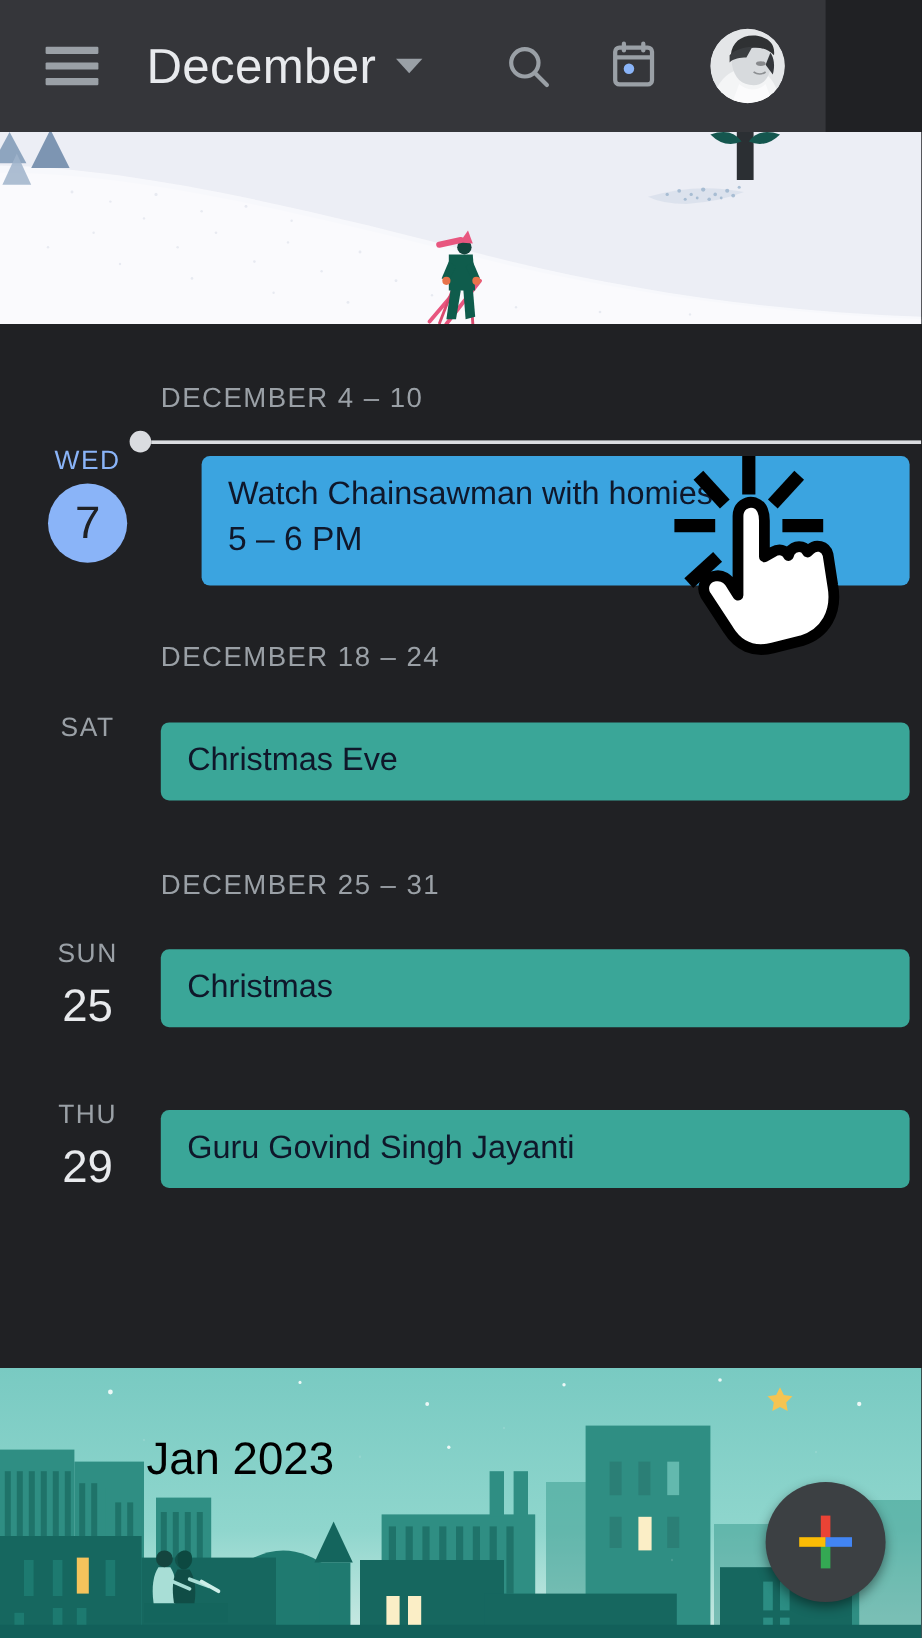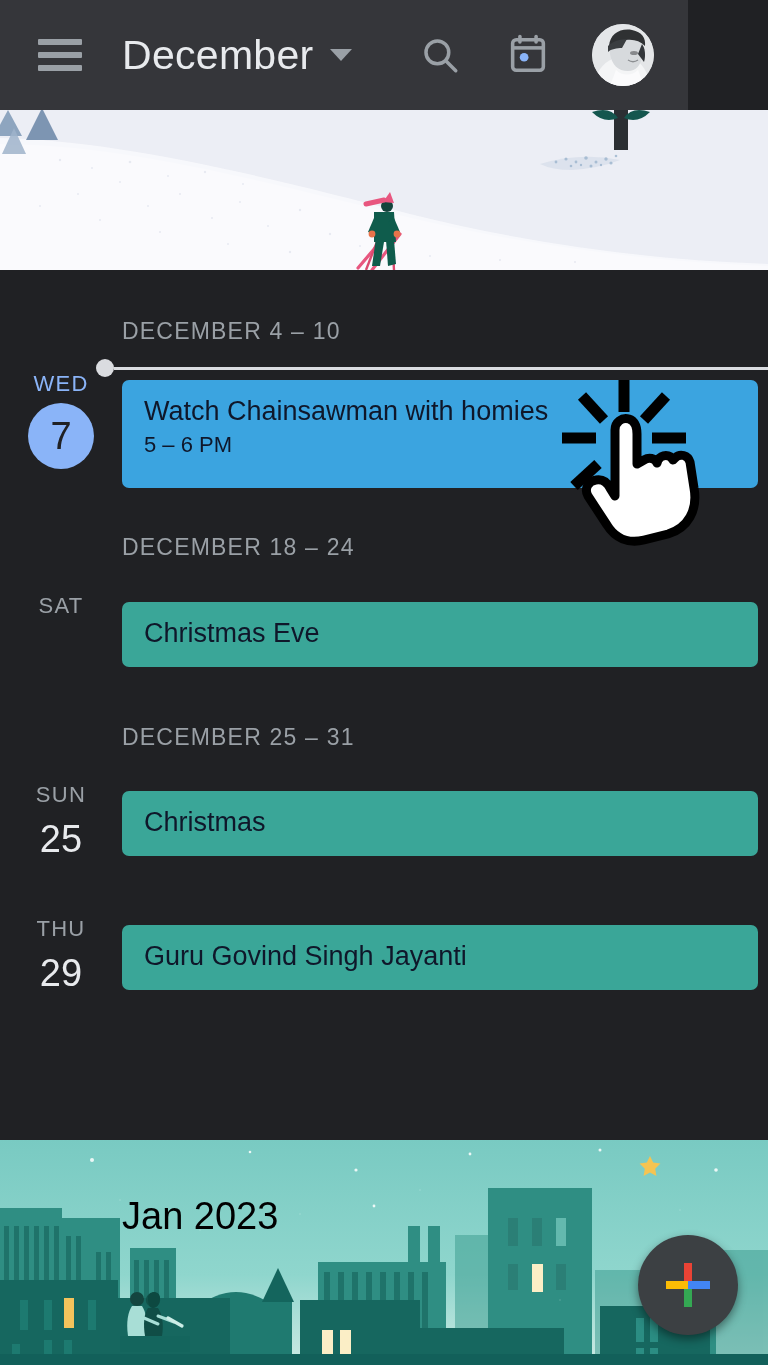--- a/index.html
+++ b/index.html
@@ -99,20 +99,21 @@
   }
 
   
   .schedule {
     position: absolute;
     top: 270px; left: 0;
     width: 768px;
     height: 875px;
     background: #202124;
     overflow: hidden;
+    padding-left: 12px;
   }
   .week-header {
     color: #9aa0a6;
     font-size: 23px;
     letter-spacing: 1.2px;
     padding-left: 122px;
     font-weight: 400;
   }
   .day-row {
     display: flex;
@@ -153,21 +154,21 @@
 
   .event {
     border-radius: 7px;
     padding: 16px 22px;
     cursor: pointer;
     color: #0f172a;
     position: relative;
     margin-top: 13px;
   }
   .event-title { font-size: 27px; line-height: 1.18; }
-  .event-time { font-size: 22px; line-height: 1.18; margin-top: 4px; }
+  .event-time { font-size: 28px; line-height: 1.18; margin-top: 4px; }
 
   
   .timeline {
     position: absolute;
     left: 96px;
     right: 0;
     height: 18px;
     display: flex;
     align-items: center;
     z-index: 6;
@@ -370,21 +371,21 @@
         <path d="M-4 -2 L14 -6" stroke="#e8567f" stroke-width="5" stroke-linecap="round"></path>
       </g>
     </svg>
   </div>
 
   <div class="schedule">
 
     <div>
       <div class="week-header" style="padding-top:48px;">DECEMBER 4 – 10</div>
 
-      <div class="day-row" style="margin-top:22px;">
+      <div class="day-row" style="margin-top:22px;gap:34px;">
 
         <div class="timeline" style="top:-8px;">
           <div class="dot"></div>
           <div class="line"></div>
         </div>
 
         <div class="day-col">
           <div class="dow today">WED</div>
           <div class="dnum today">7</div>
         </div>

